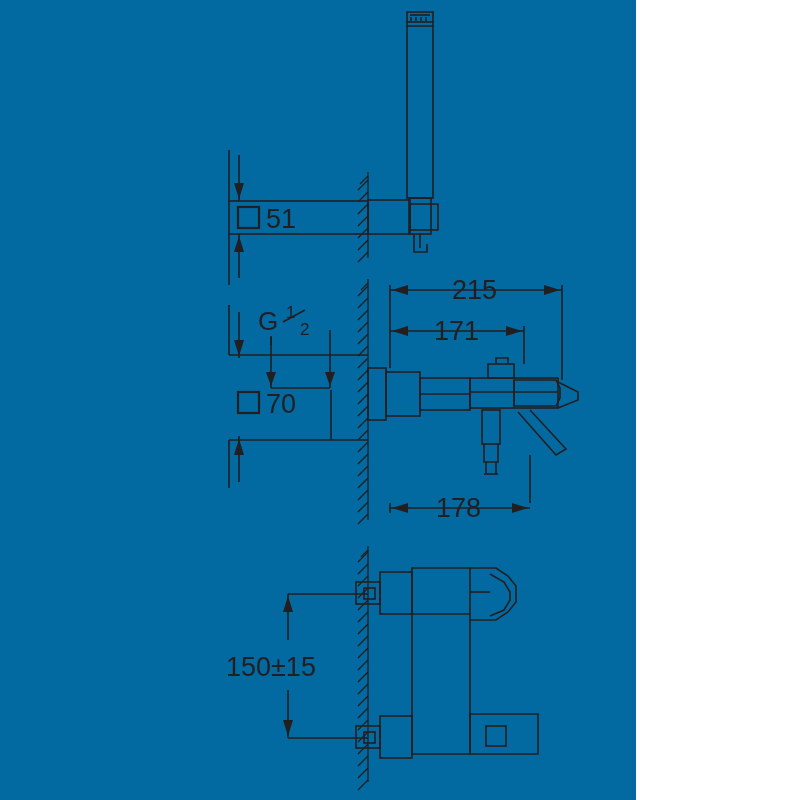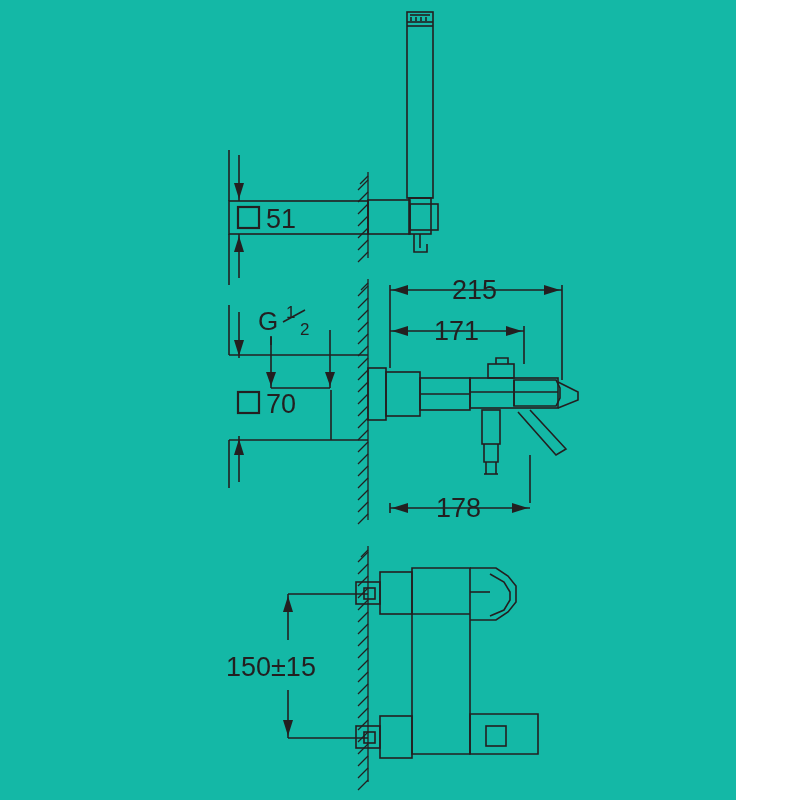--- a/index.html
+++ b/index.html
@@ -5,23 +5,23 @@
   html, body {
     margin: 0;
     padding: 0;
     background: #ffffff;
   }
   body {
     font-family: "Liberation Sans", sans-serif;
   }
   #stage {
     position: relative;
-    width: 736px;
+    width: 636px;
     height: 800px;
-    background: #14b8a6;
+    background: #0369a1;
     overflow: hidden;
   }
   #stage svg {
     position: absolute;
     left: 0;
     top: 0;
   }
   .dimtext {
     font-family: "Liberation Sans", sans-serif;
     font-size: 27px;

